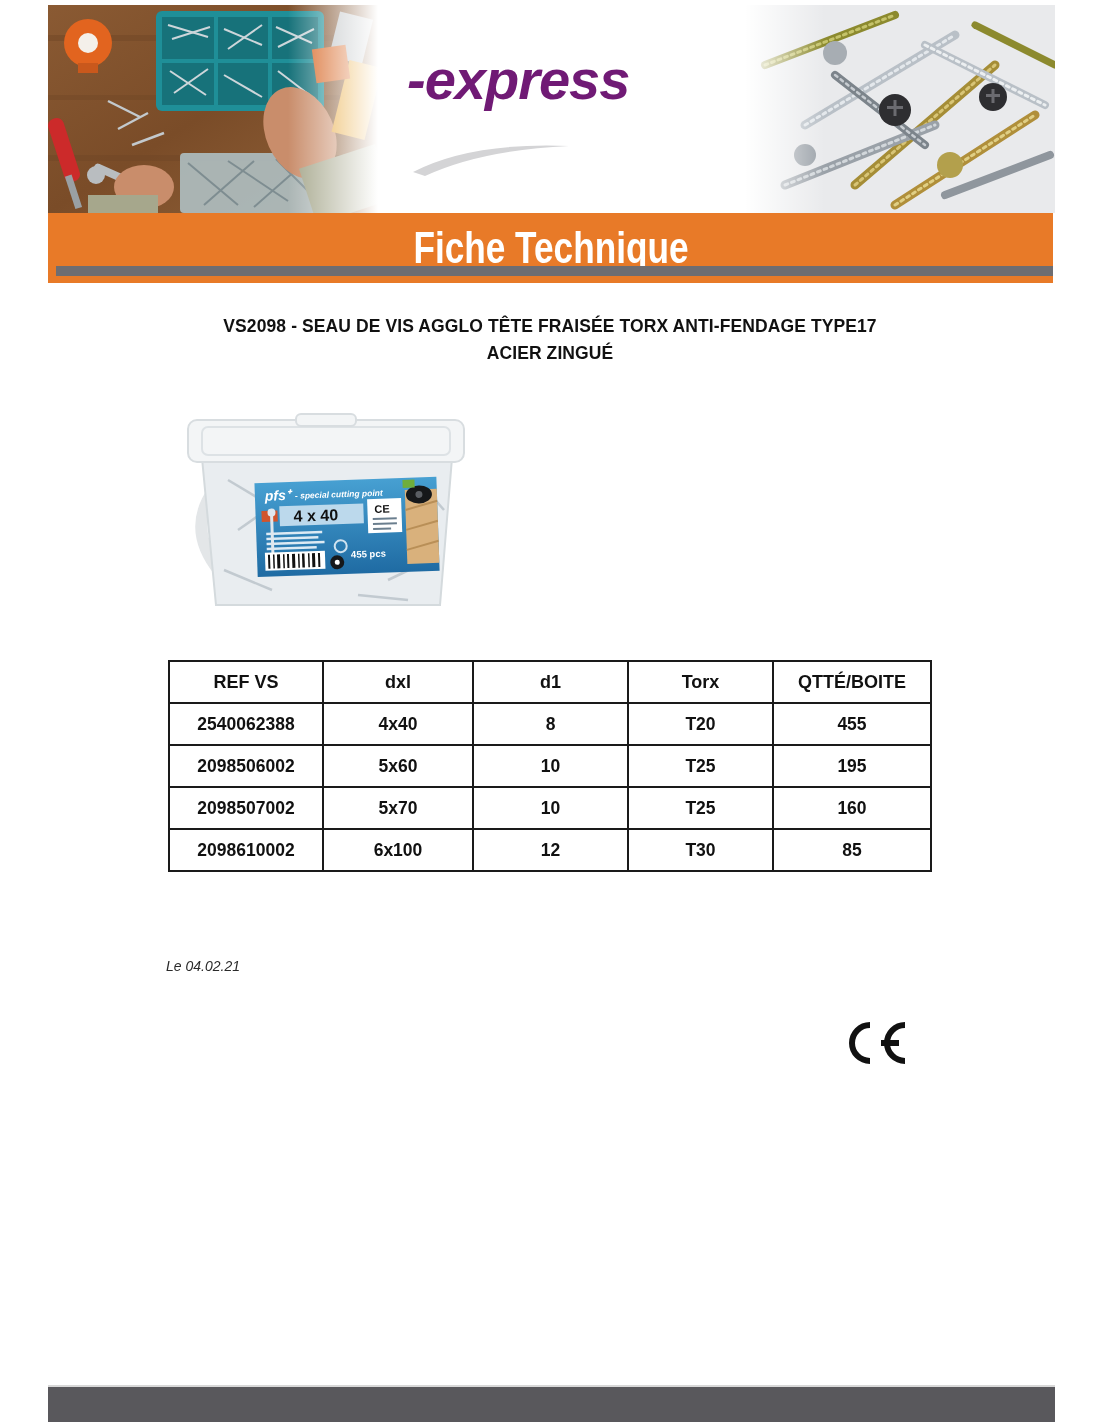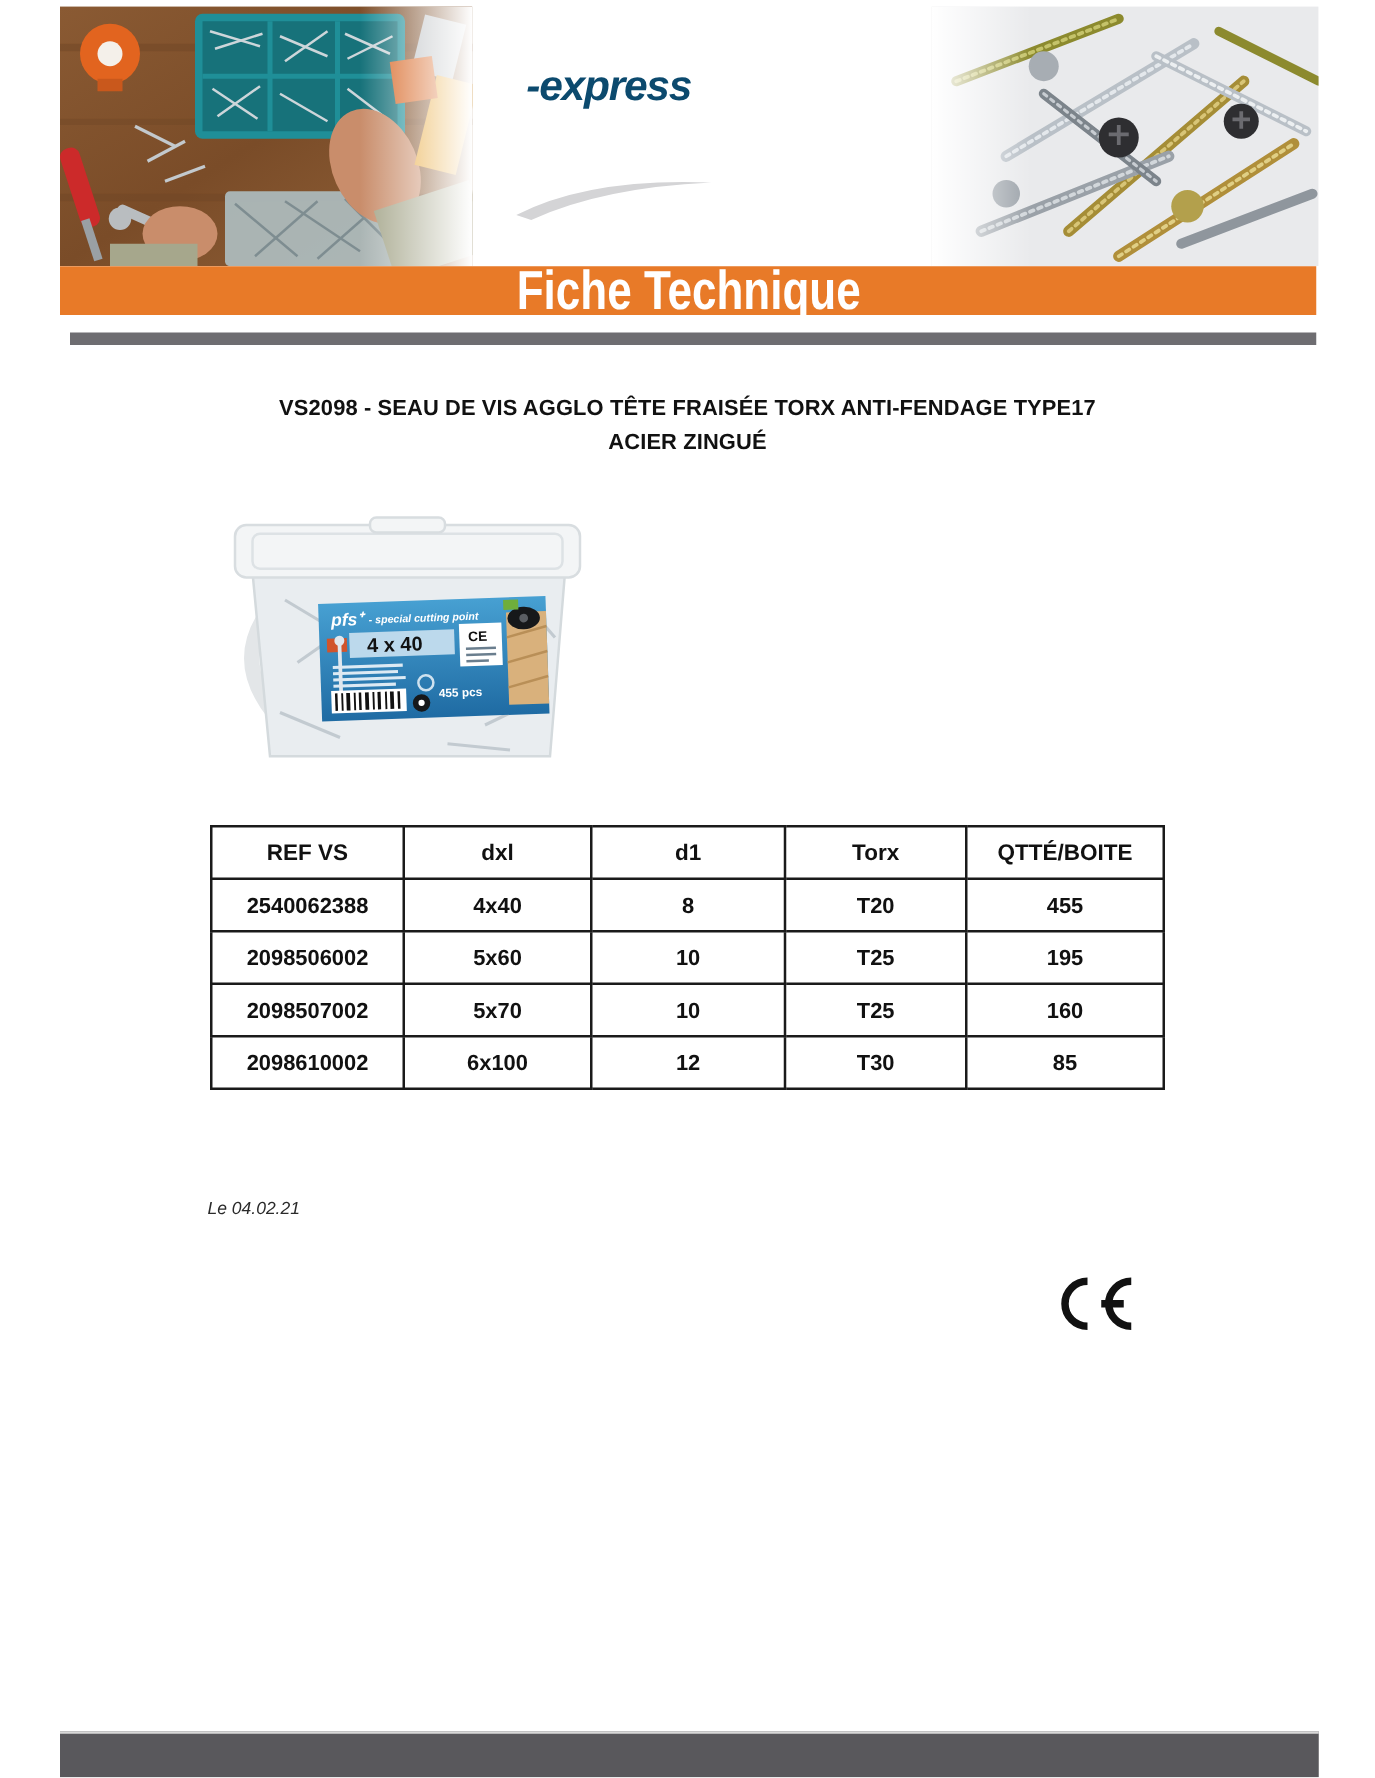--- a/index.html
+++ b/index.html
@@ -10,25 +10,25 @@
   
   .photo { position:absolute; top:5px; height:208px; overflow:hidden; }
   .photo-left  { left:48px;  width:330px; }
   .photo-right { left:745px; width:310px; }
   .photo svg { display:block; }
 
   
   .logo { position:absolute; left:405px; top:52px; width:290px; height:120px; }
   .logo-text { display:flex; align-items:baseline; white-space:nowrap; }
   .logo-vis { font-size:76px; font-weight:bold; color:#4c4c50; letter-spacing:-3px; line-height:1; }
-  .logo-express { font-size:34px; font-weight:bold; font-style:italic; color:#0c4a6e; letter-spacing:-1px; margin-left:16px; line-height:1; }
+  .logo-express { font-size:56px; font-weight:bold; font-style:italic; color:#701a75; letter-spacing:-1px; margin-left:2px; line-height:1; }
   .logo-swoosh { position:absolute; left:6px; top:84px; }
 
   
-  .banner { position:absolute; left:48px; top:213px; width:1005px; height:39px;
+  .banner { position:absolute; left:48px; top:213px; width:1005px; height:70px;
             background:#e87a28; display:flex; align-items:center; justify-content:center; }
   .banner-text { color:#ffffff; font-size:44px; font-weight:bold; letter-spacing:0px;
                  transform:scaleX(0.80); transform-origin:center; white-space:nowrap; }
   .banner-shadow { position:absolute; left:56px; top:266px; width:997px; height:10px; background:#6e6d71; }
 
   
   .doc-title { position:absolute; left:0; top:313px; width:1100px; text-align:center;
                font-weight:bold; color:#111111; font-size:17.5px; line-height:27px; letter-spacing:0.1px; }
 
   

